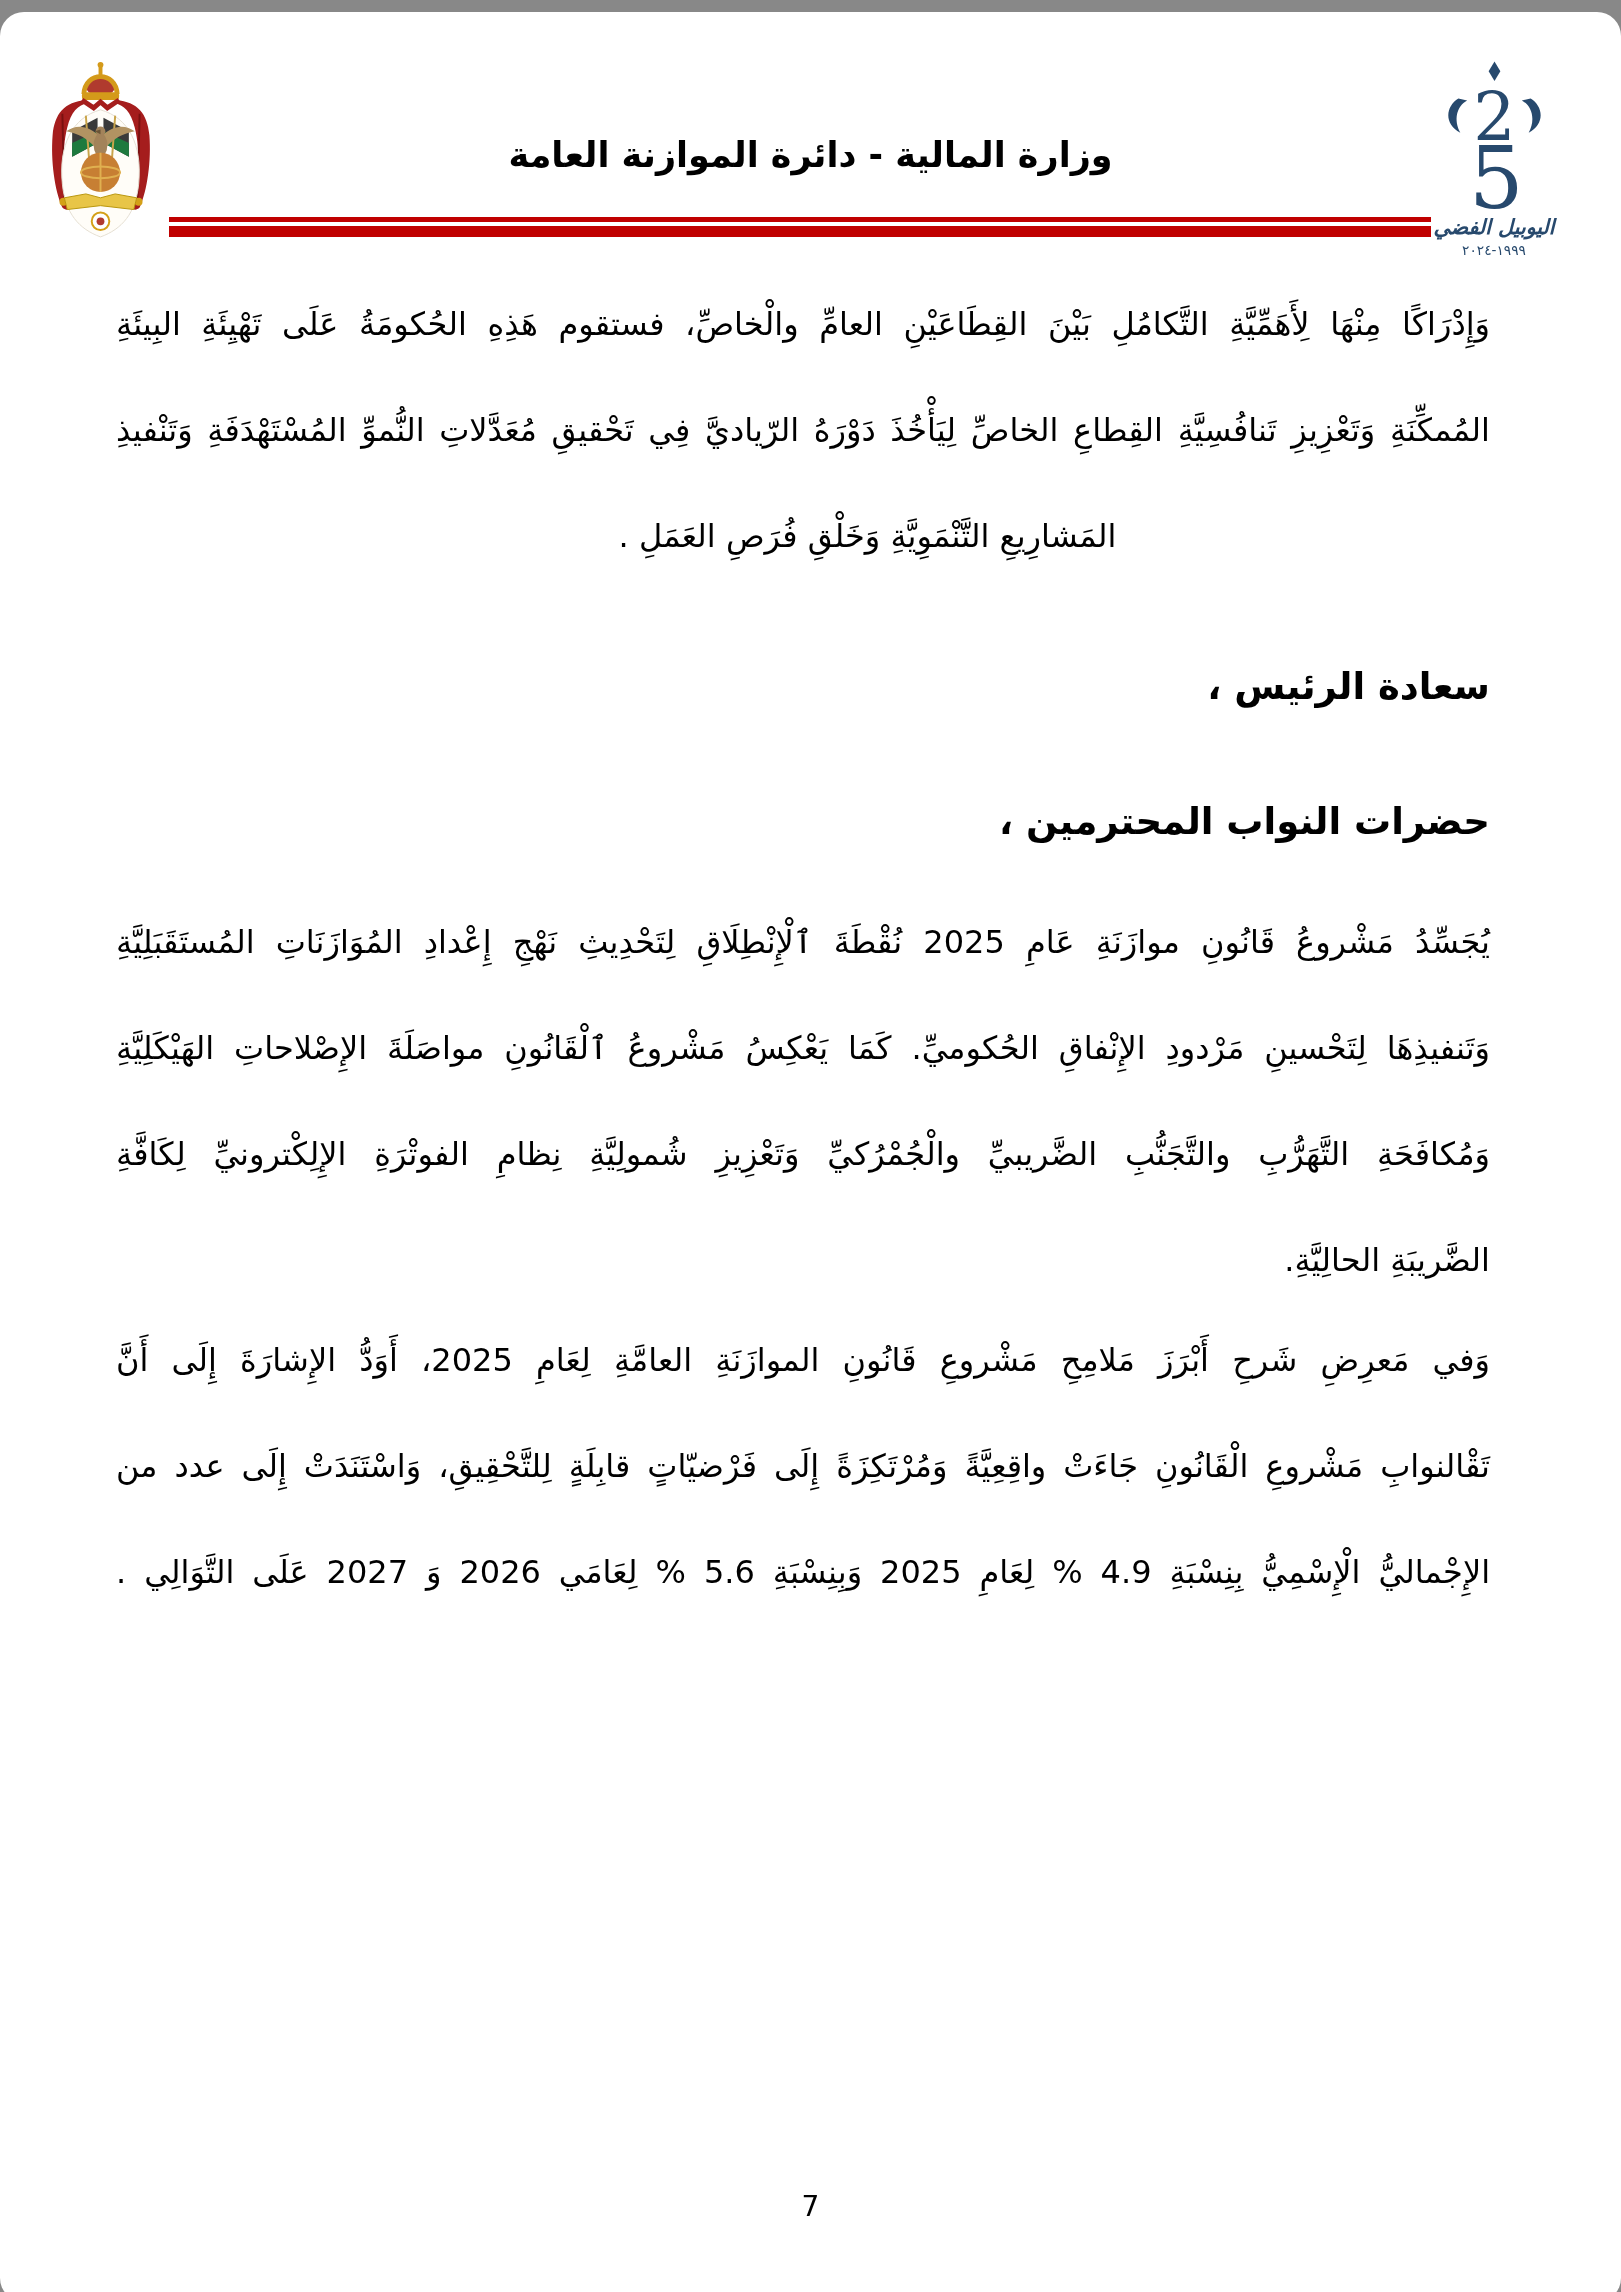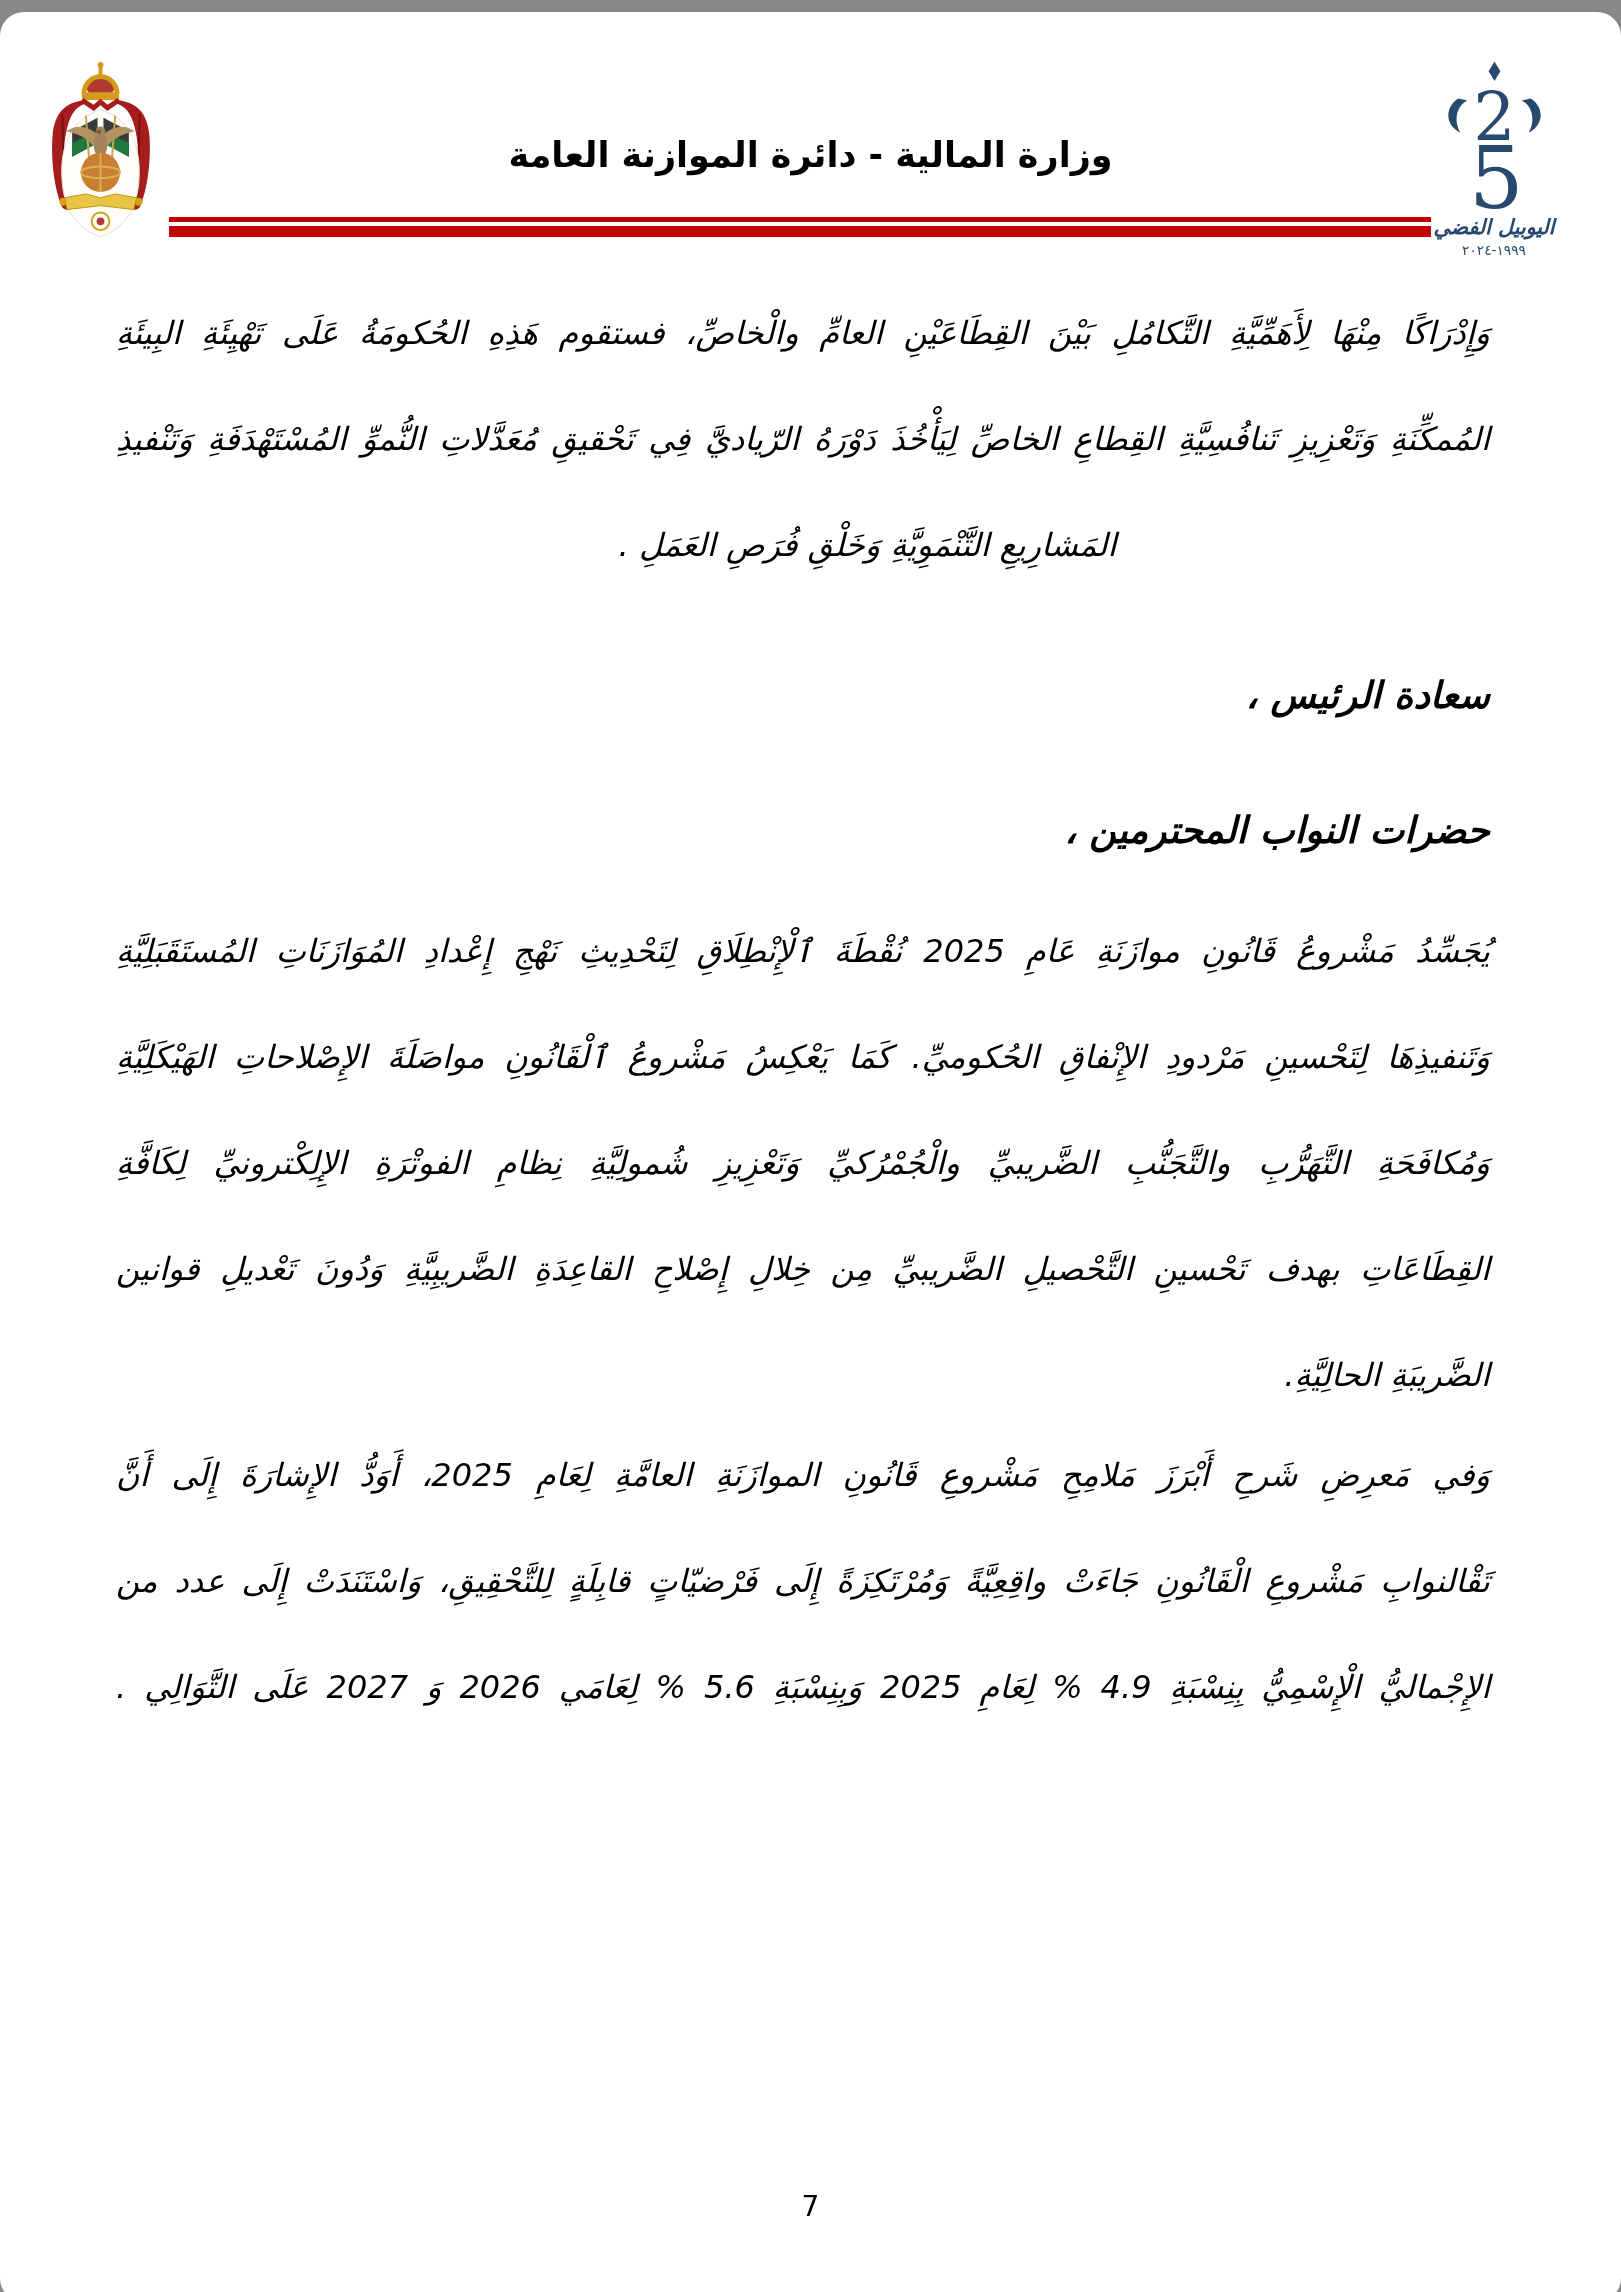--- a/index.html
+++ b/index.html
@@ -26,21 +26,21 @@
     position:absolute;left:1423px;top:49px;width:142px;
     text-align:center;color:#27496d;
   }
   .jubilee svg{display:block;margin:0 auto;}
   .jubilee-callig{
     font-size:20.6px;font-weight:bold;font-style:italic;
     margin-top:-7.8px;white-space:nowrap;
   }
   .jubilee-dates{font-size:13.7px;margin-top:2.9px;letter-spacing:1px;}
   
-  .content{position:absolute;top:268px;left:116px;right:131px;font-style:italic;}
+  .content{position:absolute;top:259px;left:116px;right:131px;}
   .para{margin:0;}
   .line{
     font-size:32px;line-height:106px;height:106px;
     overflow:visible;
   }
   .j{text-align:justify;text-align-last:justify;}
   .r{text-align:right;}
   .c{text-align:right;text-align-last:center;padding-left:129px;}
   .heading{
     font-size:37px;font-weight:bold;
@@ -133,21 +133,20 @@
       <div class="line c">المَشارِيعِ التَّنْمَوِيَّةِ وَخَلْقِ فُرَصِ العَمَلِ .</div>
     </div>
 
     <h2 class="heading h-speaker">سعادة الرئيس ،</h2>
     <h2 class="heading h-deputies">حضرات النواب المحترمين ،</h2>
 
     <div class="para p2">
       <div class="line j">يُجَسِّدُ مَشْروعُ قَانُونِ موازَنَةِ عَامِ 2025 نُقْطَةَ ٱلْإِنْطِلَاقِ لِتَحْدِيثِ نَهْجِ إِعْدادِ المُوَازَنَاتِ المُستَقَبَلِيَّةِ</div>
       <div class="line j">وَتَنفيذِهَا لِتَحْسينِ مَرْدودِ الإِنْفاقِ الحُكوميِّ. كَمَا يَعْكِسُ مَشْروعُ ٱلْقَانُونِ مواصَلَةَ الإِصْلاحاتِ الهَيْكَلِيَّةِ</div>
       <div class="line j">وَمُكافَحَةِ التَّهَرُّبِ والتَّجَنُّبِ الضَّريبيِّ والْجُمْرُكيِّ وَتَعْزِيزِ شُمولِيَّةِ نِظامِ الفوتْرَةِ الإِلِكْترونيِّ لِكَافَّةِ</div>
-      <div class="line j">القِطَاعَاتِ بهدف تَحْسينِ التَّحْصيلِ الضَّريبيِّ مِن خِلالِ إِصْلاحِ القاعِدَةِ الضَّريبِيَّةِ وَدُونَ تَعْديلِ قوانين</div>
       <div class="line r">الضَّريبَةِ الحالِيَّةِ.</div>
     </div>
 
     <div class="para p3">
       <div class="line j">وَفي مَعرِضِ شَرحِ أَبْرَزَ مَلامِحِ مَشْروعِ قَانُونِ الموازَنَةِ العامَّةِ لِعَامِ 2025، أَوَدُّ الإِشارَةَ إِلَى أَنَّ</div>
       <div class="line j">تَقْالنوابِ مَشْروعِ الْقَانُونِ جَاءَتْ واقِعِيَّةً وَمُرْتَكِزَةً إِلَى فَرْضيّاتٍ قابِلَةٍ لِلتَّحْقِيقِ، وَاسْتَنَدَتْ إِلَى عدد من</div>
       <div class="line j">الإِجْماليُّ الْإِسْمِيُّ بِنِسْبَةِ 4.9 % لِعَامِ 2025 وَبِنِسْبَةِ 5.6 % لِعَامَي 2026 وَ 2027 عَلَى التَّوَالِي .</div>
     </div>
 
   </div>

